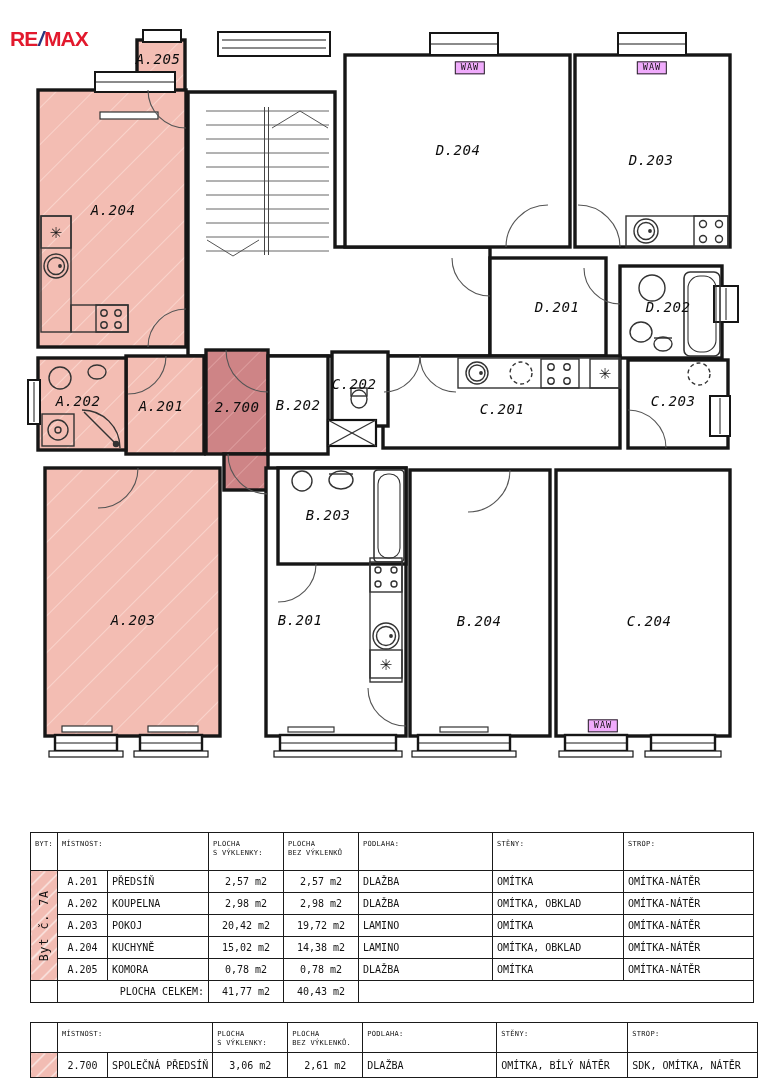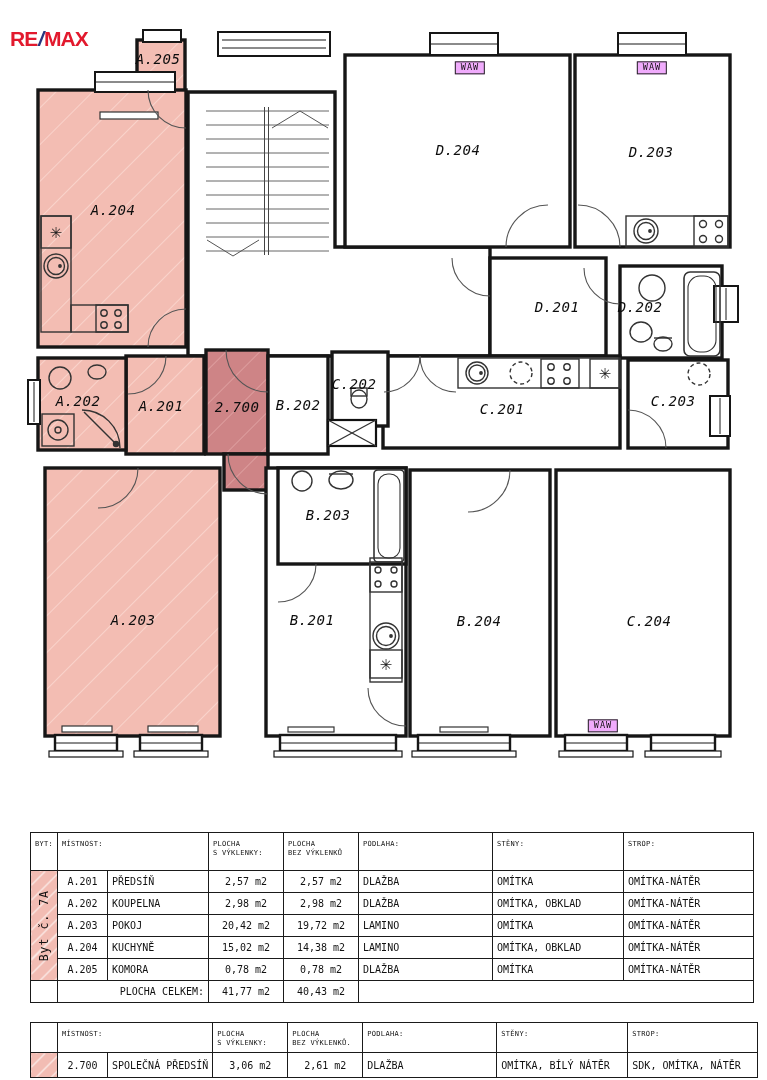--- a/index.html
+++ b/index.html
@@ -254,29 +254,29 @@
     </svg>
 
     <div class="room-label" style="left:158px;top:59px;">A.205</div>
     <div class="room-label" style="left:113px;top:210px;">A.204</div>
     <div class="room-label" style="left:161px;top:406px;">A.201</div>
     <div class="room-label" style="left:78px;top:401px;">A.202</div>
     <div class="room-label" style="left:133px;top:620px;">A.203</div>
     <div class="room-label" style="left:237px;top:407px;">2.700</div>
     <div class="room-label" style="left:298px;top:405px;">B.202</div>
     <div class="room-label" style="left:328px;top:515px;">B.203</div>
-    <div class="room-label" style="left:300px;top:620px;margin-left:12px;">B.201</div>
+    <div class="room-label" style="left:300px;top:620px;">B.201</div>
     <div class="room-label" style="left:479px;top:621px;">B.204</div>
     <div class="room-label" style="left:502px;top:409px;">C.201</div>
     <div class="room-label" style="left:354px;top:384px;">C.202</div>
     <div class="room-label" style="left:673px;top:401px;">C.203</div>
     <div class="room-label" style="left:649px;top:621px;">C.204</div>
     <div class="room-label" style="left:557px;top:307px;">D.201</div>
-    <div class="room-label" style="left:640px;top:307px;">D.202</div>
-    <div class="room-label" style="left:651px;top:152px;">D.203</div>
+    <div class="room-label" style="left:668px;top:307px;">D.202</div>
+    <div class="room-label" style="left:651px;top:160px;">D.203</div>
     <div class="room-label" style="left:458px;top:150px;">D.204</div>
 
     <div class="waw" style="left:470px;top:68px;">WAW</div>
     <div class="waw" style="left:652px;top:68px;">WAW</div>
     <div class="waw" style="left:603px;top:726px;">WAW</div>
 
     <span class="vent" style="left:56px;top:232px;">✳</span>
     <span class="vent" style="left:605px;top:373px;">✳</span>
     <span class="vent" style="left:386px;top:664px;">✳</span>
   </div>

